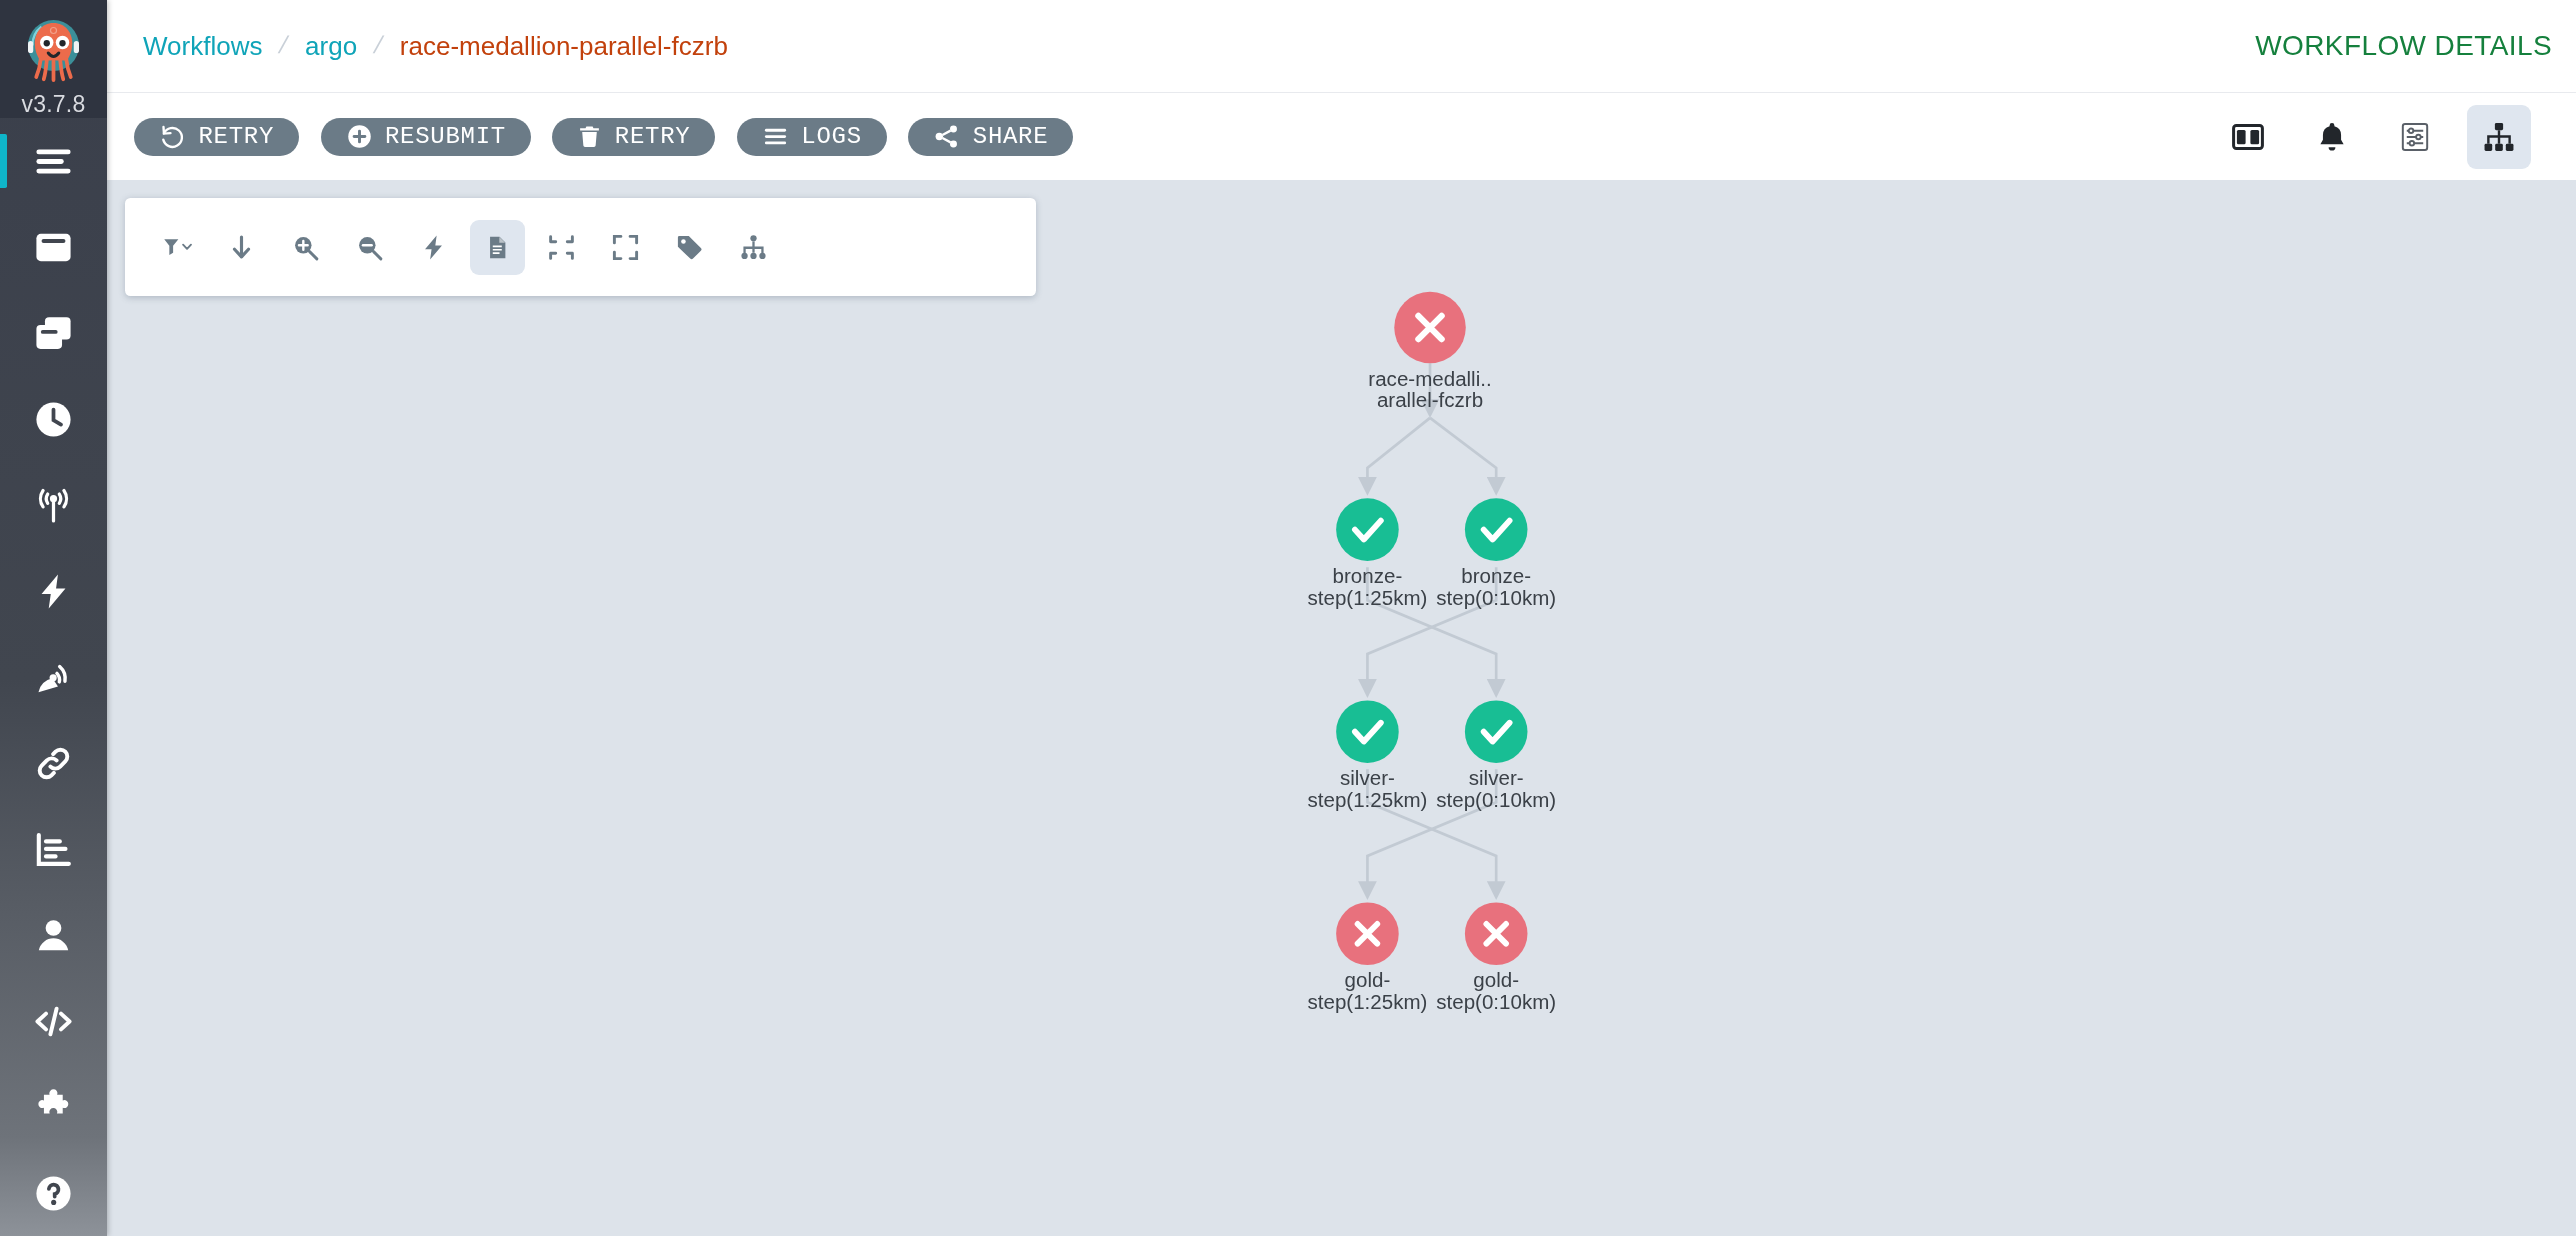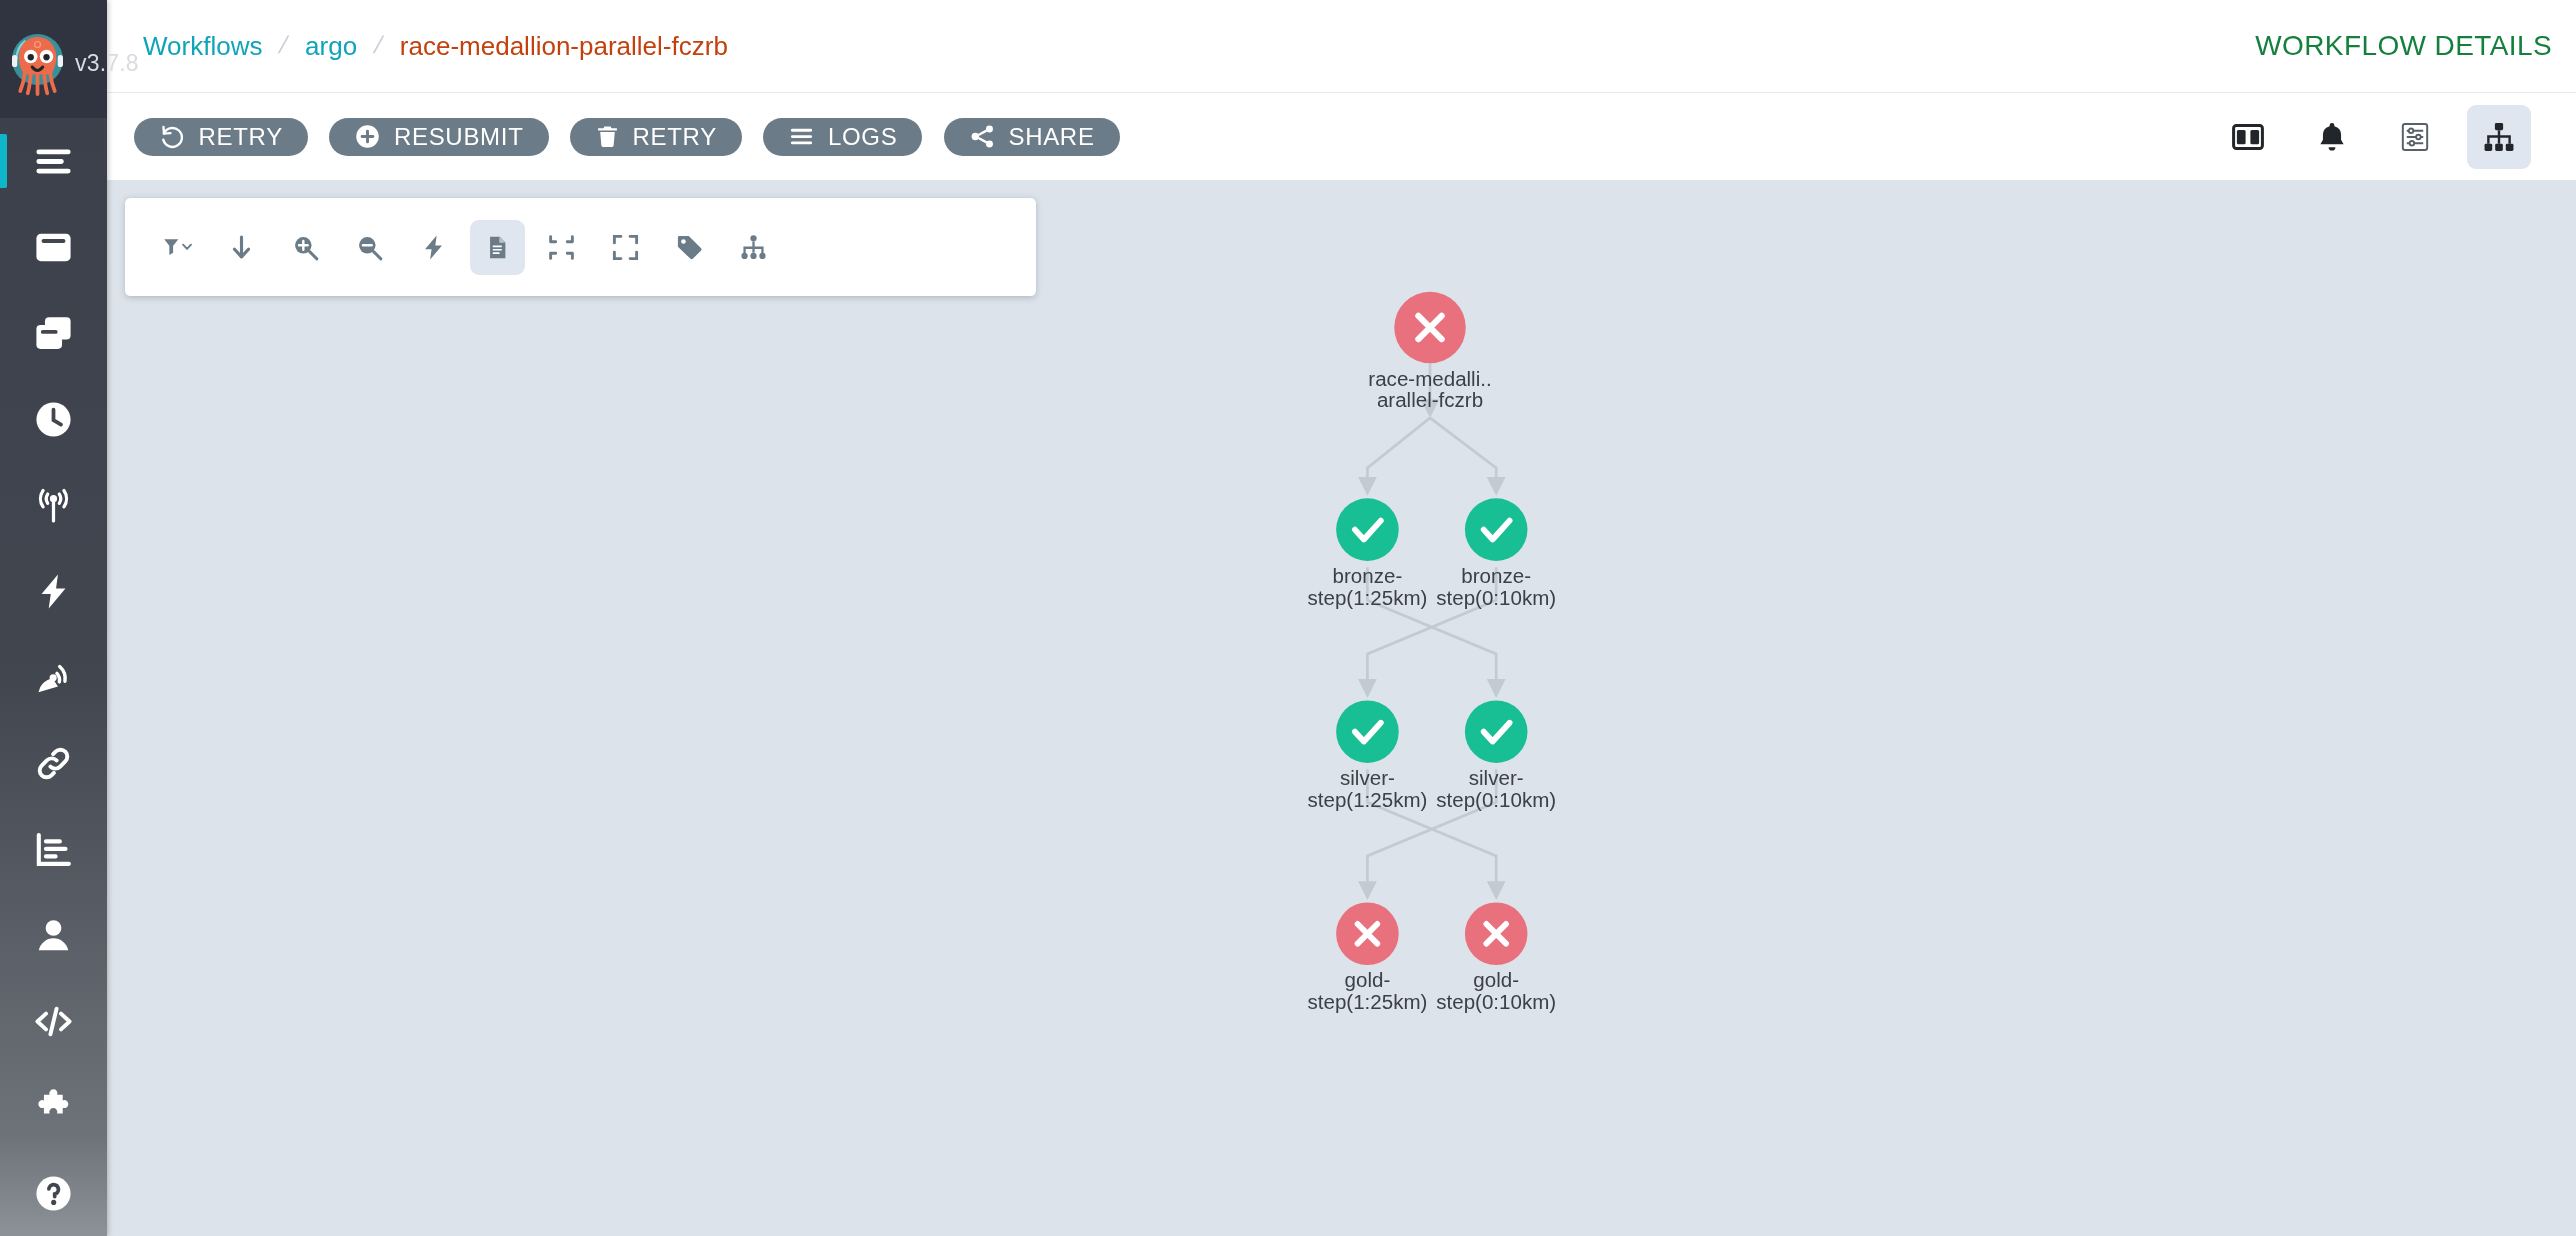--- a/index.html
+++ b/index.html
@@ -27,20 +27,21 @@
     flex-direction: column;
     align-items: center;
     z-index: 40;
     box-shadow: 1.8px 0 5.4px rgba(0,0,0,.25);
   }
   #sidebar-top {
     width: 107px;
     height: 165px;
     background: #2f3440;
     display: flex;
+    flex-direction: column;
     align-items: center;
     justify-content: flex-start;
     padding-top: 7.2px;
     box-sizing: border-box;
   }
   .logo-wrap {
     width: 82px; height: 82px;
     display: flex; align-items: center; justify-content: center;
   }
   .version-text {
@@ -137,21 +138,21 @@
     color: #ffffff;
     display: inline-flex;
     align-items: center;
     padding: 0 25px;
     margin-left: 21.5px;
     font-size: 24px;
     letter-spacing: 0.7px;
     cursor: pointer;
     border: none;
     white-space: nowrap;
-    font-family: Liberation Sans, sans-serif;
+    font-family: Liberation Mono, monospace;
   }
   .pill-btn:first-child { margin-left: 27px; }
   .pill-btn .btn-ico {
     display: inline-flex;
     align-items: center;
     justify-content: center;
     margin-right: 12.5px;
   }
   .hdr-icons {
     margin-left: auto;

